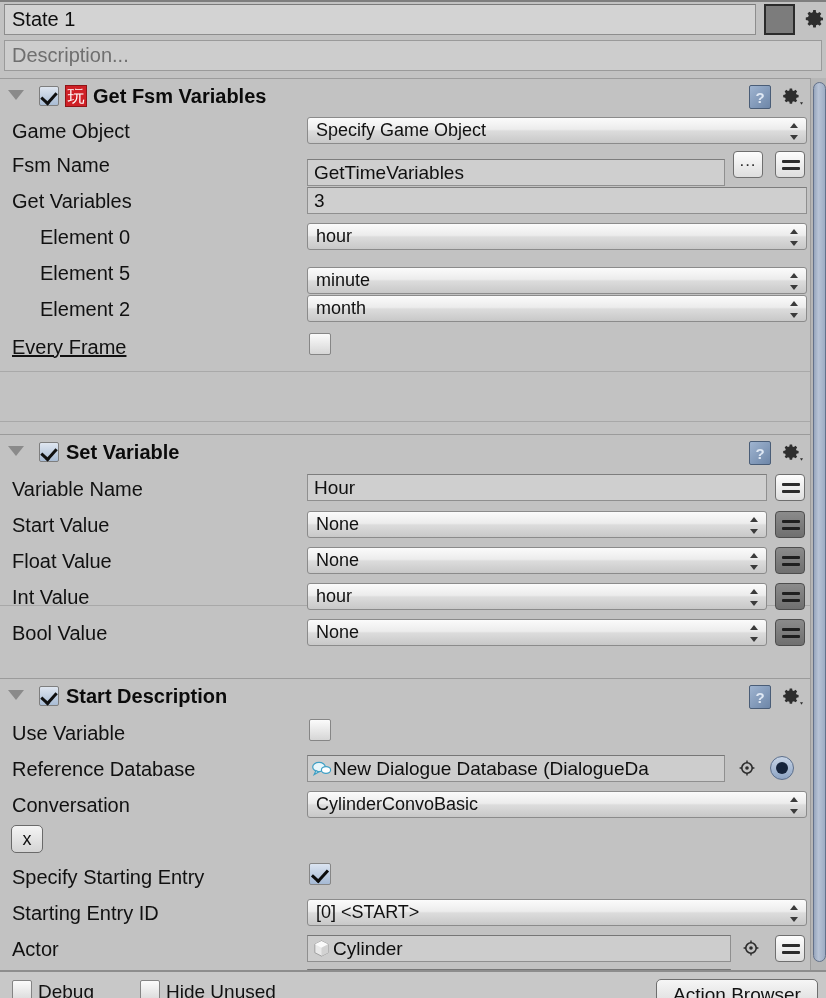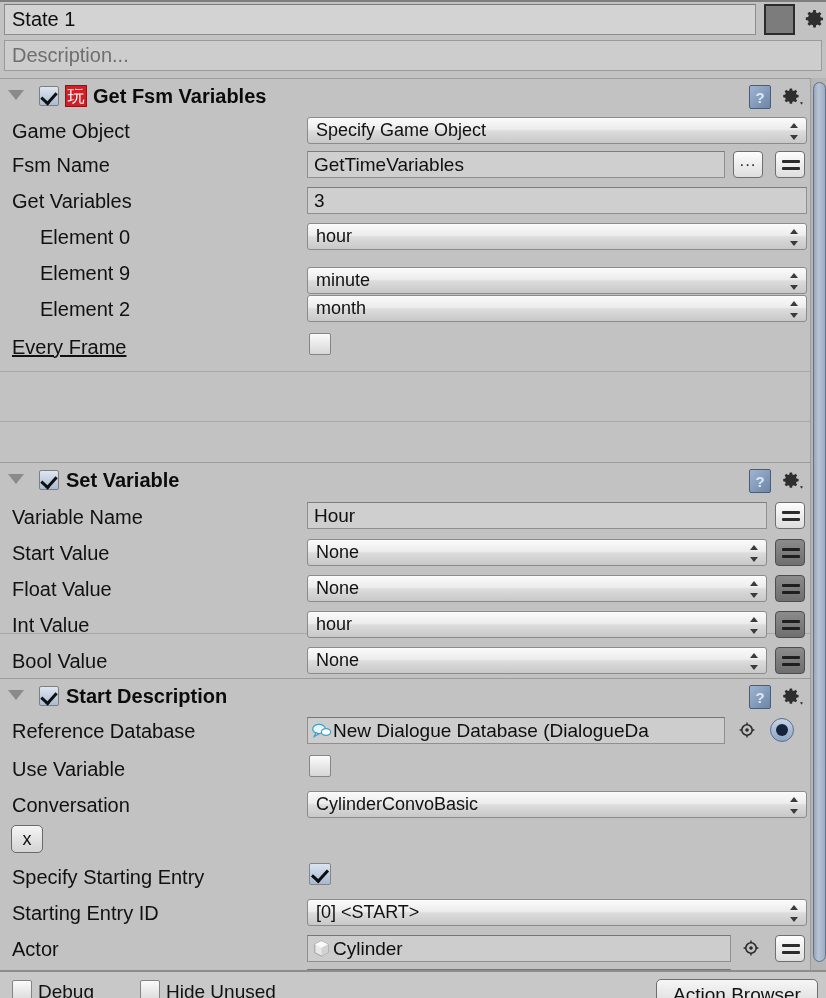--- a/index.html
+++ b/index.html
@@ -319,21 +319,21 @@
     <span class="label">Game Object</span>
     <div class="popup ctrl" style="left:307px;top:4px;width:500px;">
       <span>Specify Game Object</span>
       <span class="updown"></span>
     </div>
   </div>
 
 
   <div class="row" style="height:36px;">
     <span class="label">Fsm Name</span>
-    <div class="textfield ctrl" style="left:307px;top:4px;width:418px;">
+    <div class="textfield ctrl" style="left:307px;top:12px;width:418px;">
       <span>GetTimeVariables</span>
     </div>
     <div class="dots-btn" style="left:733px;top:4px;">...</div>
     <div class="hamb light" style="left:775px;top:4px;">
         <i></i>
         <i></i>
       </div>
   </div>
 
   <div class="row" style="height:36px;">
@@ -345,21 +345,21 @@
 
   <div class="row" style="height:36px;">
     <span class="label ind">Element 0</span>
     <div class="popup ctrl" style="left:307px;top:4px;width:500px;">
       <span>hour</span>
       <span class="updown"></span>
     </div>
   </div>
 
   <div class="row" style="height:36px;">
-    <span class="label ind">Element 9</span>
+    <span class="label ind">Element 5</span>
     <div class="popup ctrl" style="left:307px;top:12px;width:500px;">
       <span>minute</span>
       <span class="updown"></span>
     </div>
   </div>
 
   <div class="row" style="height:36px;">
     <span class="label ind">Element 2</span>
     <div class="popup ctrl" style="left:307px;top:4px;width:500px;">
       <span>month</span>
@@ -368,21 +368,21 @@
   </div>
 
   <div class="separator-line" style="top:292px;"></div>
 
   <div class="row" style="height:38px;">
     <span class="label" style="top:10px;text-decoration:underline;">Every Frame</span>
     <div class="checkbox" style="left:309px;top:6px;"></div>
   </div>
 </div>
 
-<div class="action-panel" id="panel-1" style="top:434px;height:172px;margin-top:28px;">
+<div class="action-panel" id="panel-1" style="top:434px;height:172px;">
 
   <div class="action-header">
     <div class="fold-arrow"></div>
     <div class="hdr-check"></div>
     <div class="hdr-title" style="left:66px;">Set Variable</div>
     <div class="hdr-help">?</div>
     <div class="hdr-gear">
       <svg viewBox="0 0 26 22" width="26" height="22" aria-hidden="true">
         <path fill="#2e2e2e" d="M10.5 6.6a3.4 3.4 0 100 6.8 3.4 3.4 0 000-6.8zm0 5.2a1.8 1.8 0 110-3.6 1.8 1.8 0 010 3.6z"></path>
         <path fill="#2e2e2e" d="M17.6 11.3V8.9l-2-.35a5.3 5.3 0 00-.62-1.42l1.16-1.67-1.6-1.6-1.67 1.16a5.3 5.3 0 00-1.42-.62L11.1 2.4H8.7l-.35 2a5.3 5.3 0 00-1.42.62L5.26 3.86l-1.6 1.6L4.82 7.13a5.3 5.3 0 00-.62 1.42l-2 .35v2.4l2 .35c.14.5.36.97.62 1.42l-1.16 1.67 1.6 1.6 1.67-1.16c.45.27.92.48 1.42.62l.35 2h2.4l.35-2c.5-.14.97-.35 1.42-.62l1.67 1.16 1.6-1.6-1.16-1.67c.27-.45.48-.92.62-1.42l2-.35z"></path>
@@ -460,43 +460,43 @@
     <div class="hdr-help">?</div>
     <div class="hdr-gear">
       <svg viewBox="0 0 26 22" width="26" height="22" aria-hidden="true">
         <path fill="#2e2e2e" d="M10.5 6.6a3.4 3.4 0 100 6.8 3.4 3.4 0 000-6.8zm0 5.2a1.8 1.8 0 110-3.6 1.8 1.8 0 010 3.6z"></path>
         <path fill="#2e2e2e" d="M17.6 11.3V8.9l-2-.35a5.3 5.3 0 00-.62-1.42l1.16-1.67-1.6-1.6-1.67 1.16a5.3 5.3 0 00-1.42-.62L11.1 2.4H8.7l-.35 2a5.3 5.3 0 00-1.42.62L5.26 3.86l-1.6 1.6L4.82 7.13a5.3 5.3 0 00-.62 1.42l-2 .35v2.4l2 .35c.14.5.36.97.62 1.42l-1.16 1.67 1.6 1.6 1.67-1.16c.45.27.92.48 1.42.62l.35 2h2.4l.35-2c.5-.14.97-.35 1.42-.62l1.67 1.16 1.6-1.6-1.16-1.67c.27-.45.48-.92.62-1.42l2-.35z"></path>
         <path fill="#2e2e2e" d="M19 16.2l3 0-1.5 2.6z"></path>
       </svg>
     </div>
   </div>
 
+  <div class="row" style="height:38px;">
+    <span class="label" style="top:10px;">Use Variable</span>
+    <div class="checkbox" style="left:309px;top:6px;"></div>
+  </div>
+
   <div class="row" style="height:36px;">
     <span class="label">Reference Database</span>
     <div class="objfield ctrl" style="left:307px;top:4px;width:418px;">
       <svg class="bubble-icon" viewBox="0 0 20 17">
         <ellipse cx="7" cy="7" rx="6.3" ry="4.6" fill="#e8f6fb" stroke="#3e9fc4" stroke-width="1.2"></ellipse>
         <path fill="#e8f6fb" stroke="#3e9fc4" stroke-width="1.2" d="M4 10.5L2.2 14.6 6.6 12z"></path>
         <ellipse cx="14" cy="10" rx="4.6" ry="3.4" fill="#ffffff" stroke="#3e9fc4" stroke-width="1.2"></ellipse>
       </svg>
       <span>New Dialogue Database (DialogueDa</span>
     </div>
     <svg class="picker-icon" style="left:739px;top:9px;" viewBox="0 0 16 16">
       <circle cx="8" cy="8" r="5.2" fill="none" stroke="#2b2b2b" stroke-width="1.6"></circle>
       <circle cx="8" cy="8" r="1.8" fill="#2b2b2b"></circle>
       <path stroke="#2b2b2b" stroke-width="1.4" d="M8 0.6v2.4M8 13v2.4M0.6 8h2.4M13 8h2.4"></path>
     </svg>
     <div class="radio-btn" style="left:770px;top:5px;"></div>
   </div>
 
-  <div class="row" style="height:38px;">
-    <span class="label" style="top:10px;">Use Variable</span>
-    <div class="checkbox" style="left:309px;top:6px;"></div>
-  </div>
-
   <div class="row" style="height:36px;">
     <span class="label">Conversation</span>
     <div class="popup ctrl" style="left:307px;top:4px;width:500px;">
       <span>CylinderConvoBasic</span>
       <span class="updown"></span>
     </div>
   </div>
 
   <div class="row" style="height:36px;">
     <div class="xbtn" style="left:11px;top:2px;">x</div>

